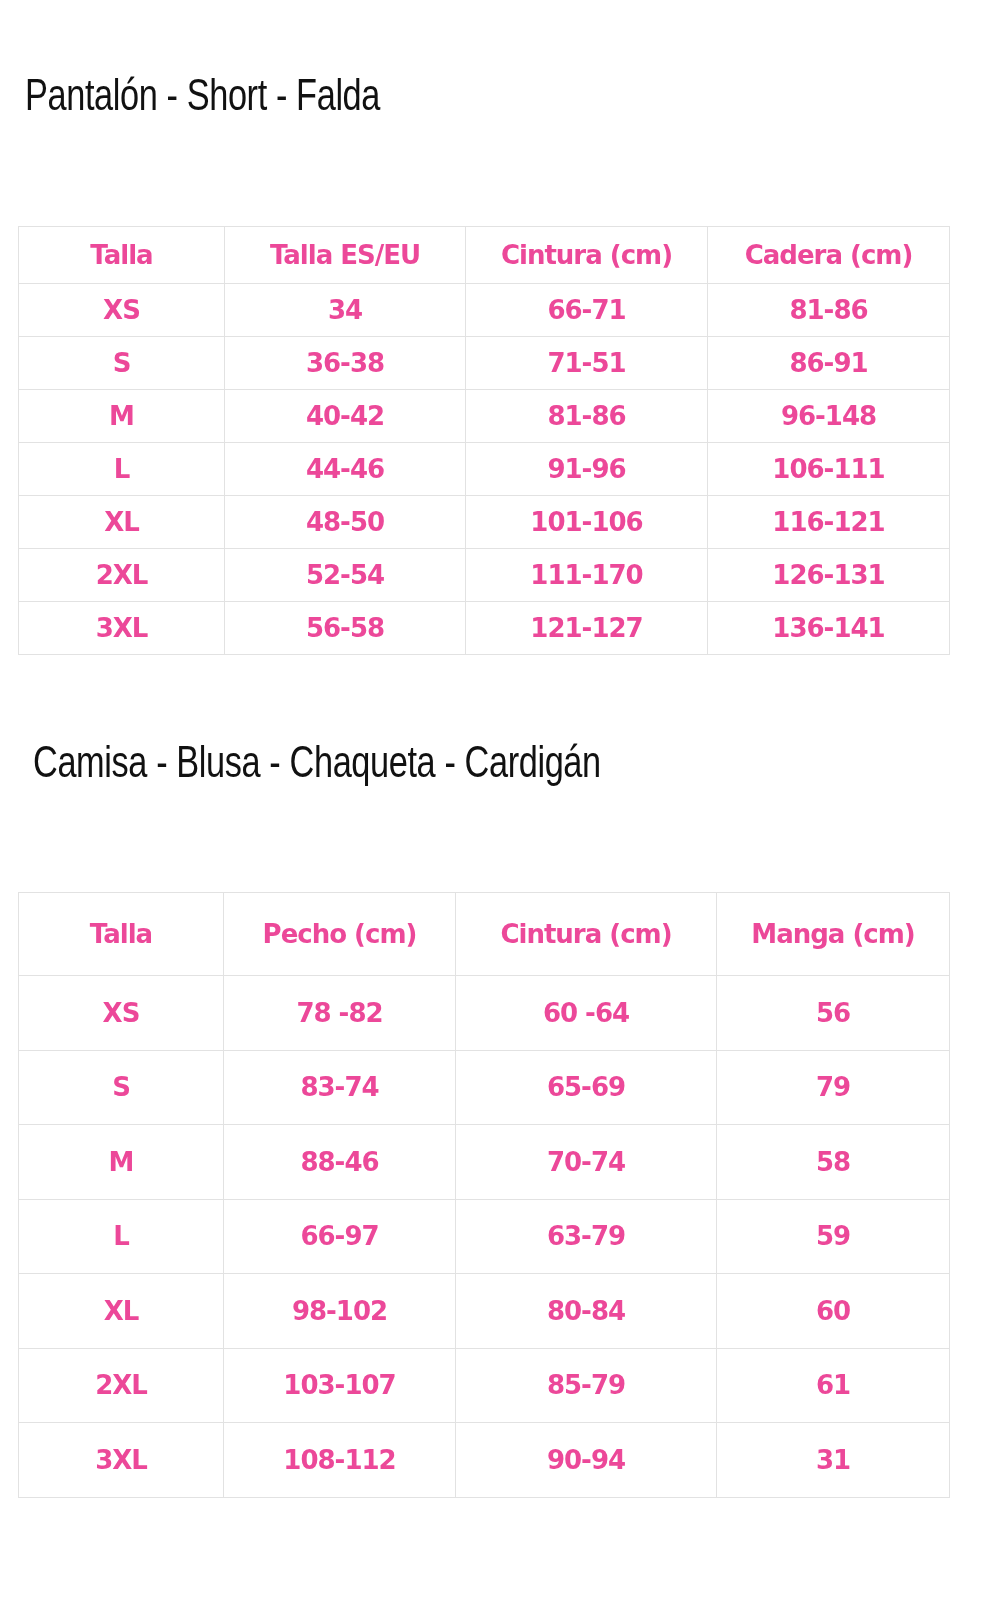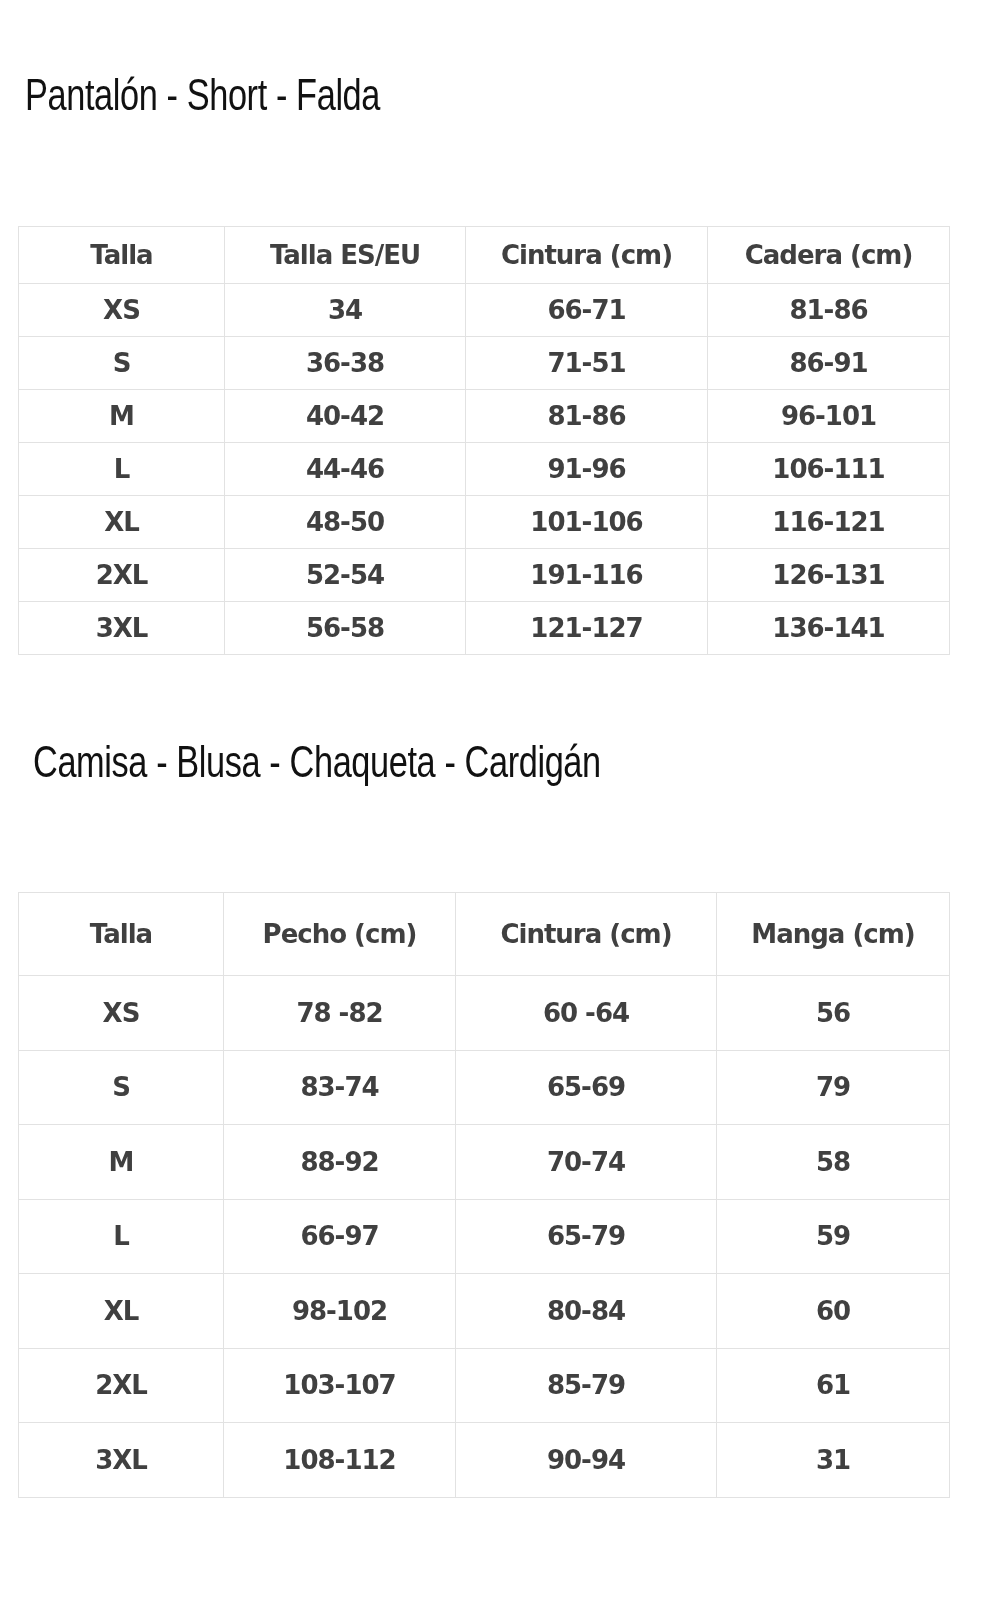--- a/index.html
+++ b/index.html
@@ -31,21 +31,21 @@
     #title-2 { left: 33px; top: 740px; }
 
     table.size-table {
       position: absolute;
       left: 18px;
       width: 931px;
       border-collapse: collapse;
       table-layout: fixed;
       font-family: "DejaVu Sans", sans-serif;
       font-weight: bold;
-      color: #404040;
+      color: #ec4899;
     }
     table.size-table th,
     table.size-table td {
       border: 1px solid #e2e2e2;
       text-align: center;
       vertical-align: middle;
       padding: 0;
       font-size: 26px;
       letter-spacing: -1px;
     }
@@ -95,38 +95,38 @@
     <tr>
       <td>S</td>
       <td>36-38</td>
       <td>71-51</td>
       <td>86-91</td>
     </tr>
     <tr>
       <td>M</td>
       <td>40-42</td>
       <td>81-86</td>
-      <td>96-101</td>
+      <td>96-148</td>
     </tr>
     <tr>
       <td>L</td>
       <td>44-46</td>
       <td>91-96</td>
       <td>106-111</td>
     </tr>
     <tr>
       <td>XL</td>
       <td>48-50</td>
       <td>101-106</td>
       <td>116-121</td>
     </tr>
     <tr>
       <td>2XL</td>
       <td>52-54</td>
-      <td>191-116</td>
+      <td>111-170</td>
       <td>126-131</td>
     </tr>
     <tr>
       <td>3XL</td>
       <td>56-58</td>
       <td>121-127</td>
       <td>136-141</td>
     </tr>
   </tbody>
 </table>
@@ -156,28 +156,28 @@
       <td>56</td>
     </tr>
     <tr>
       <td>S</td>
       <td>83-74</td>
       <td>65-69</td>
       <td>79</td>
     </tr>
     <tr>
       <td>M</td>
-      <td>88-92</td>
+      <td>88-46</td>
       <td>70-74</td>
       <td>58</td>
     </tr>
     <tr>
       <td>L</td>
       <td>66-97</td>
-      <td>65-79</td>
+      <td>63-79</td>
       <td>59</td>
     </tr>
     <tr>
       <td>XL</td>
       <td>98-102</td>
       <td>80-84</td>
       <td>60</td>
     </tr>
     <tr>
       <td>2XL</td>

